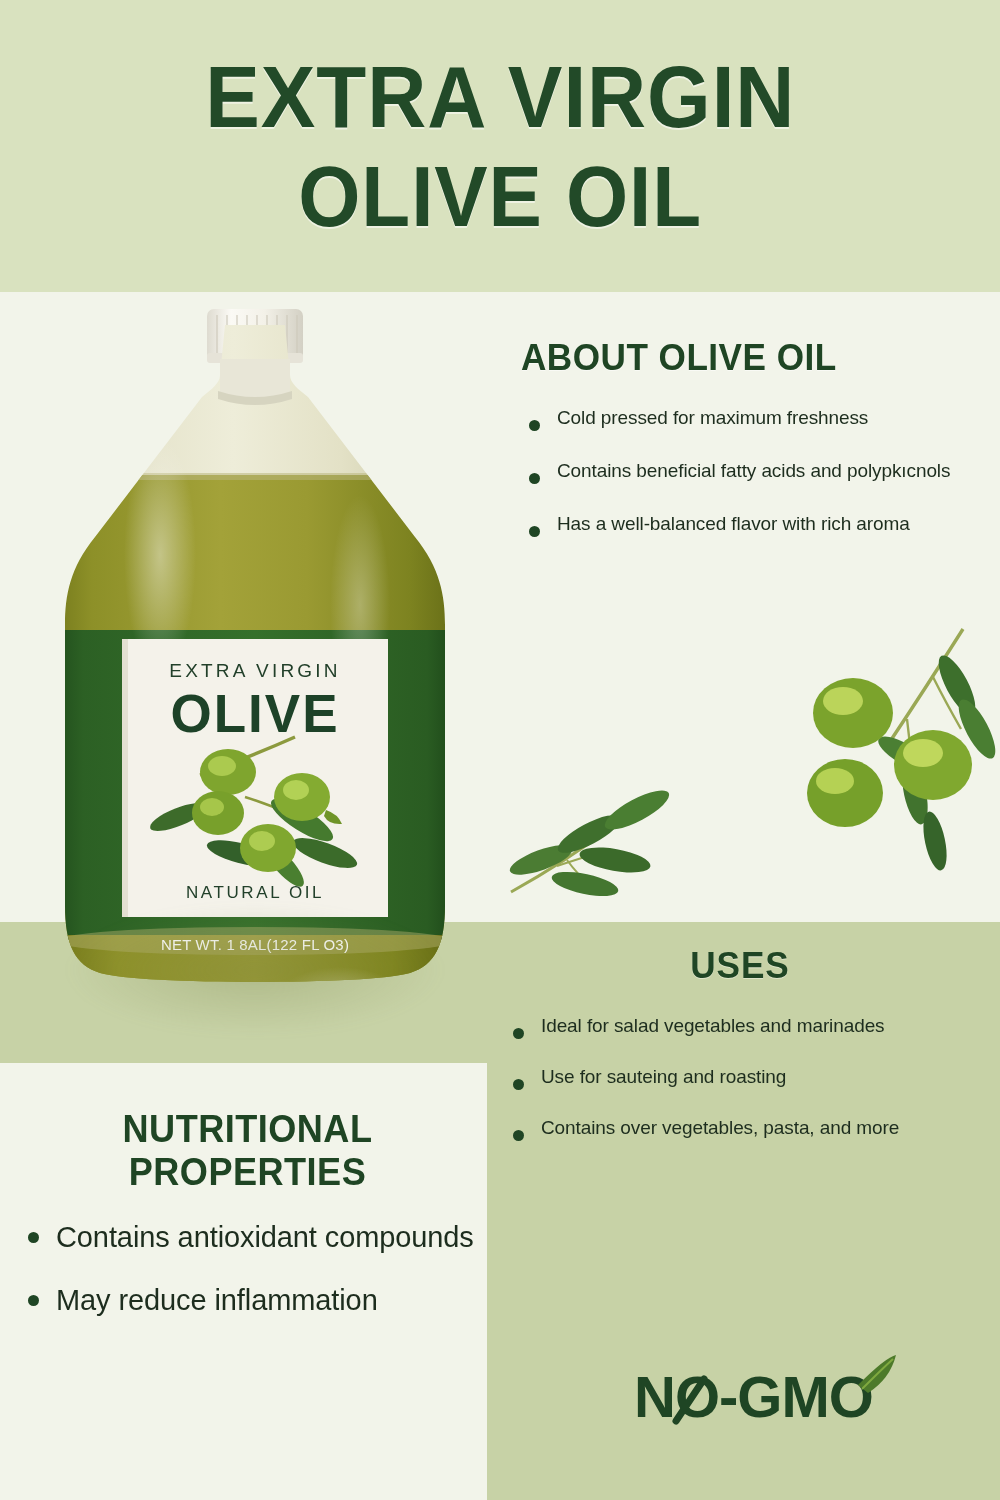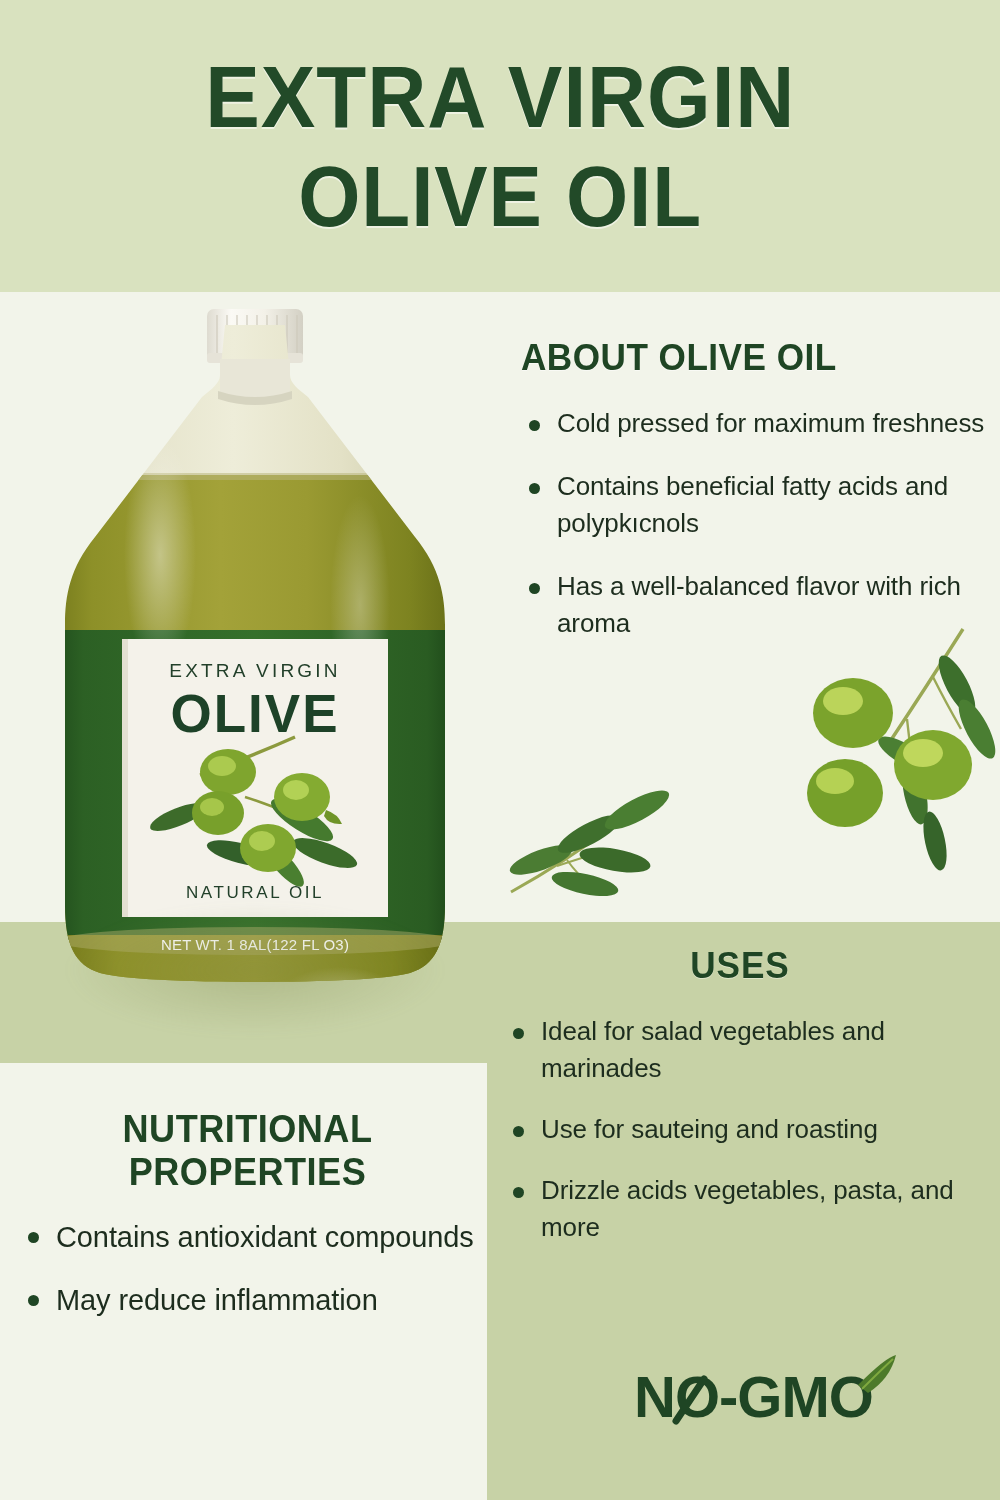--- a/index.html
+++ b/index.html
@@ -71,21 +71,21 @@
     transform:scaleX(0.95);
     transform-origin:left center;
     text-shadow:0 1px 0 rgba(255,255,255,.5);
   }
   .bullet-list{ list-style:none; margin-top:26px; }
   .bullet-item{
     position:relative;
     padding-left:36px;
     margin-bottom:26px;
     color:#1d2d1e;
-    font-size:26px;
+    font-size:19px;
     line-height:1.42;
     font-weight:300;
     letter-spacing:-0.1px;
   }
   .bullet-item::before{
     content:"";
     position:absolute;
     left:8px; top:15px;
     width:11px; height:11px;
     border-radius:50%;
@@ -314,21 +314,21 @@
     <ellipse cx="148" cy="140" rx="39" ry="35" fill="#80a82f"></ellipse>
     <ellipse cx="138" cy="128" rx="20" ry="14" fill="#c5db62" opacity="0.9"></ellipse>
   </svg>
 </div>
 
 <div id="uses-section">
   <div id="uses-heading">USES</div>
   <ul class="bullet-list">
     <li class="bullet-item">Ideal for salad vegetables and marinades</li>
     <li class="bullet-item">Use for sauteing and roasting</li>
-    <li class="bullet-item">Drizzle acids vegetables, pasta, and more</li>
+    <li class="bullet-item">Contains over vegetables, pasta, and more</li>
   </ul>
 </div>
 
 <div id="nogmo-badge">
   <svg width="265" height="95" viewBox="0 0 265 95">
     <text x="0" y="62" font-family="Liberation Sans, sans-serif" font-size="58" font-weight="bold" fill="#1f4524" letter-spacing="-1">NO-GMO</text>
 
     <path d="M42,66 L70,24" stroke="#1f4524" stroke-width="7" stroke-linecap="round" fill="none"></path>
 
     <path d="M224,30 Q252,2 262,0 Q256,24 234,38 Z" fill="#4d7a2a"></path>

